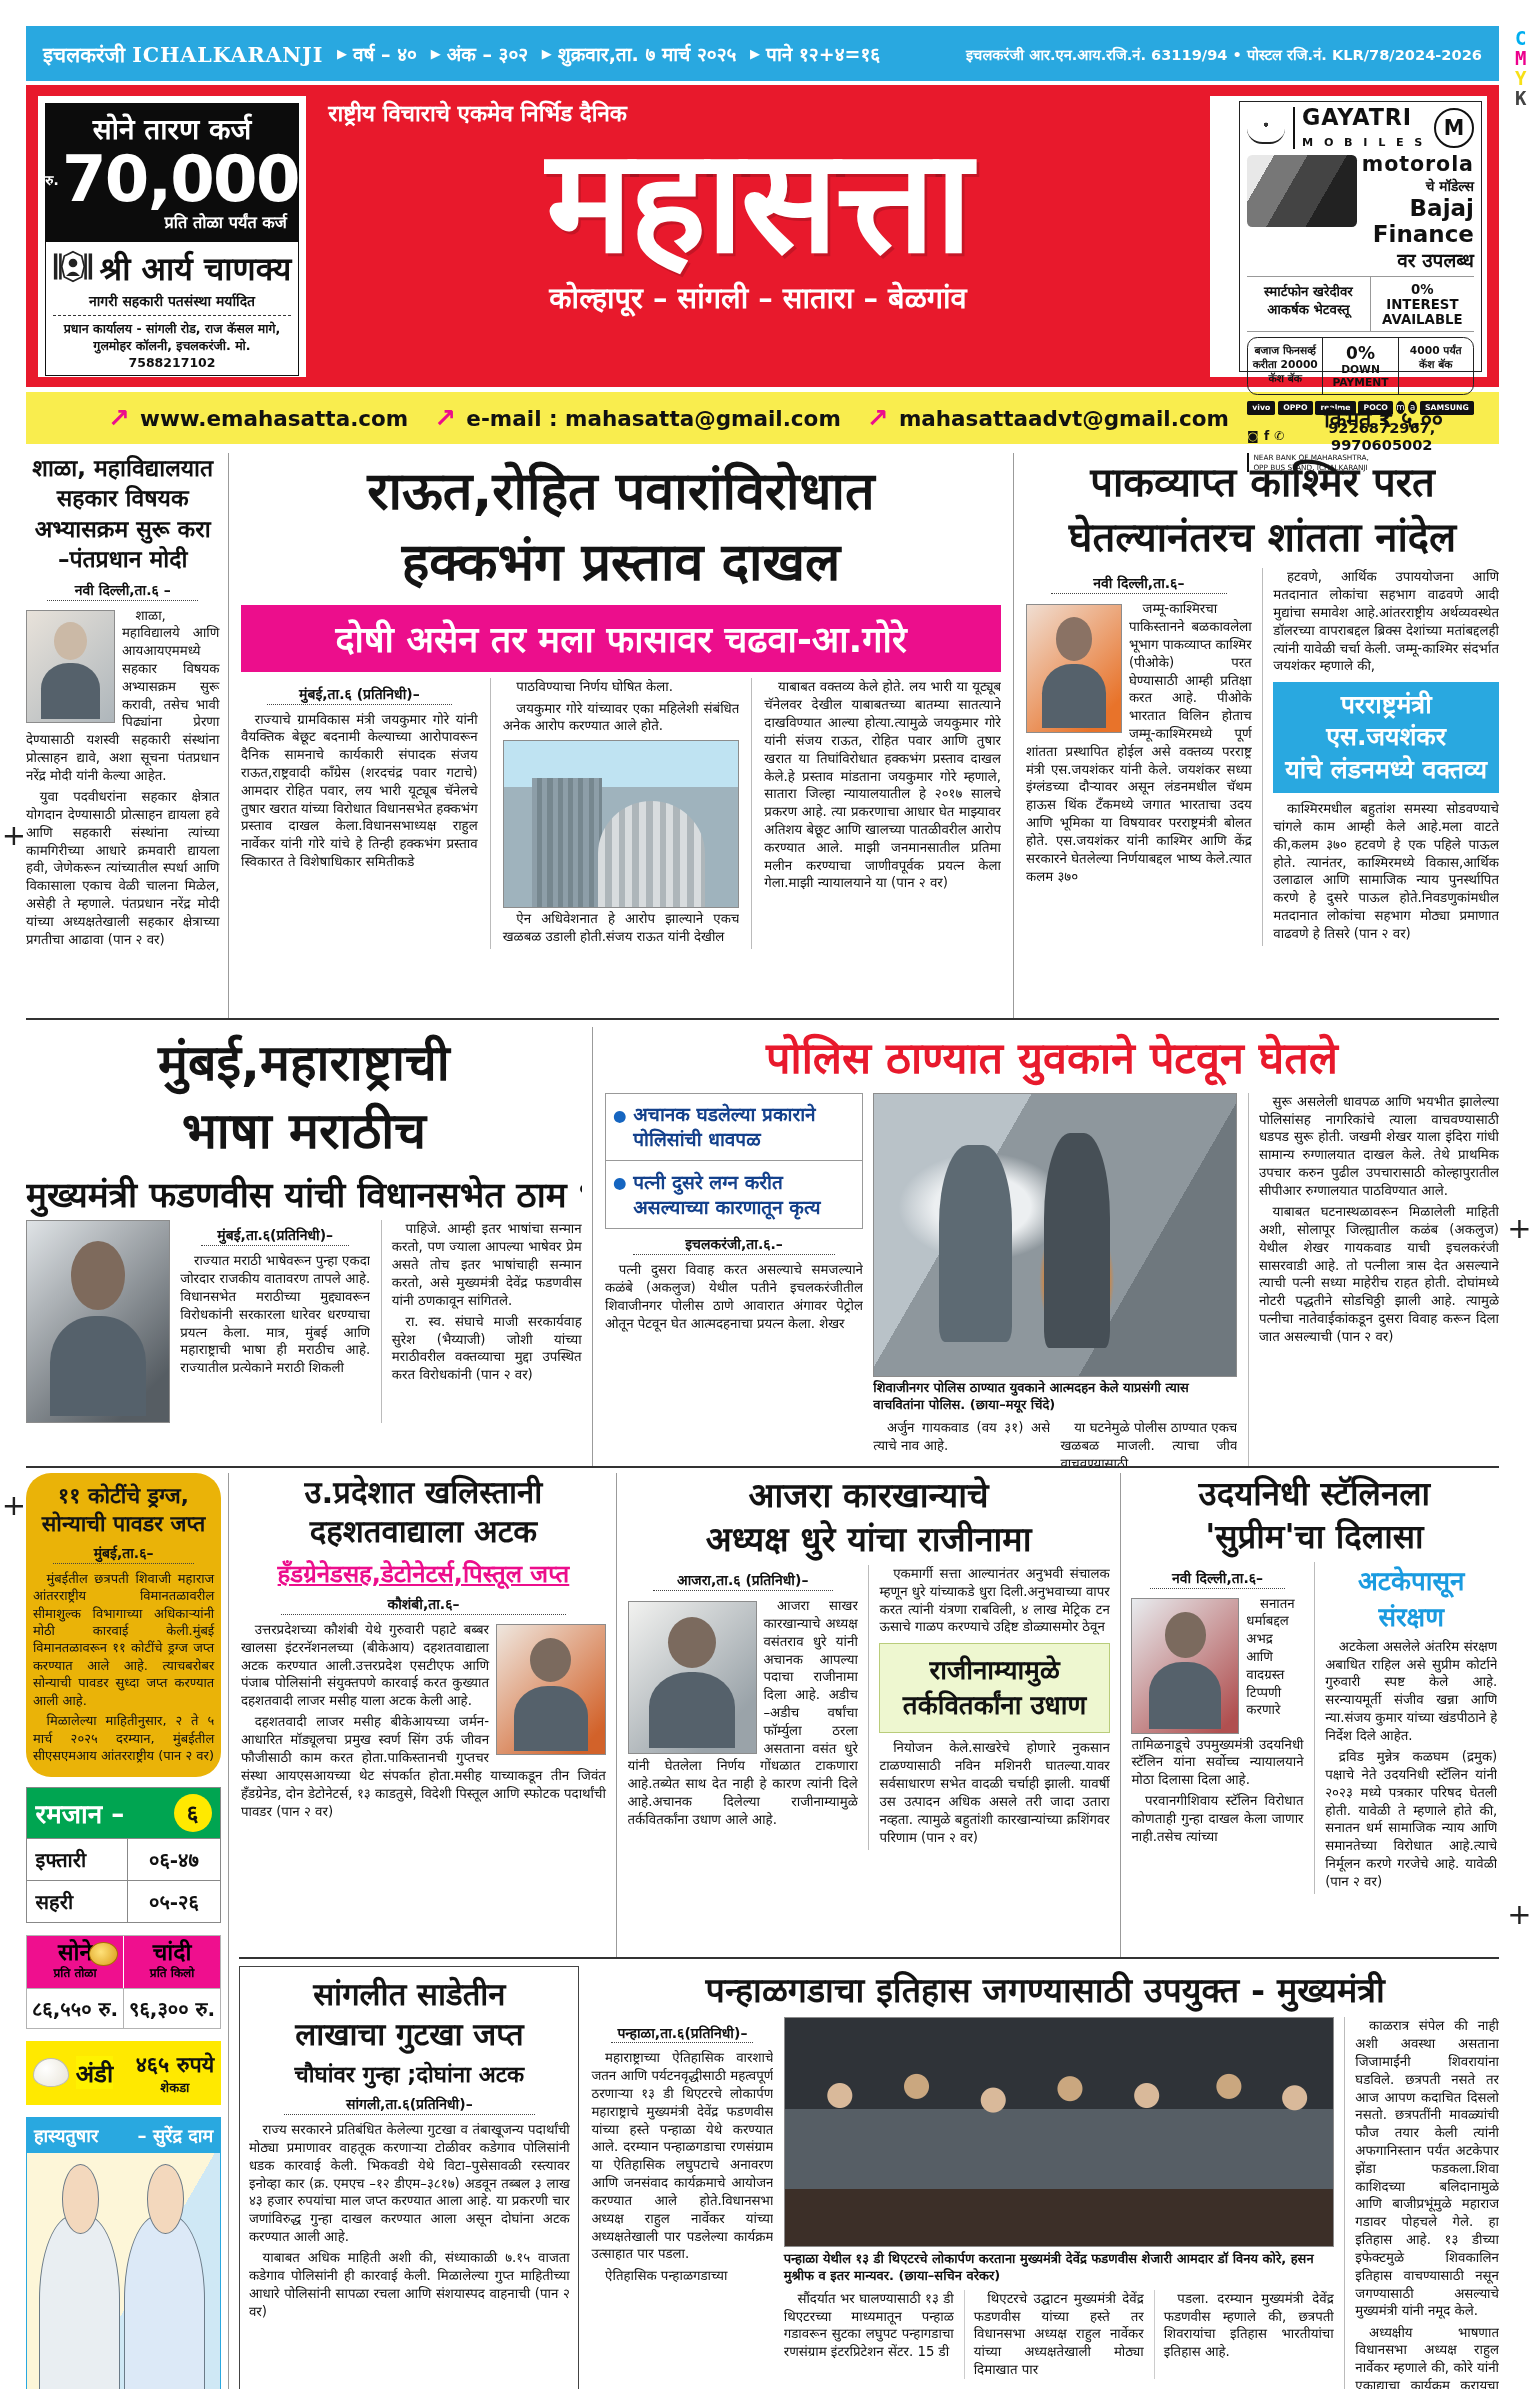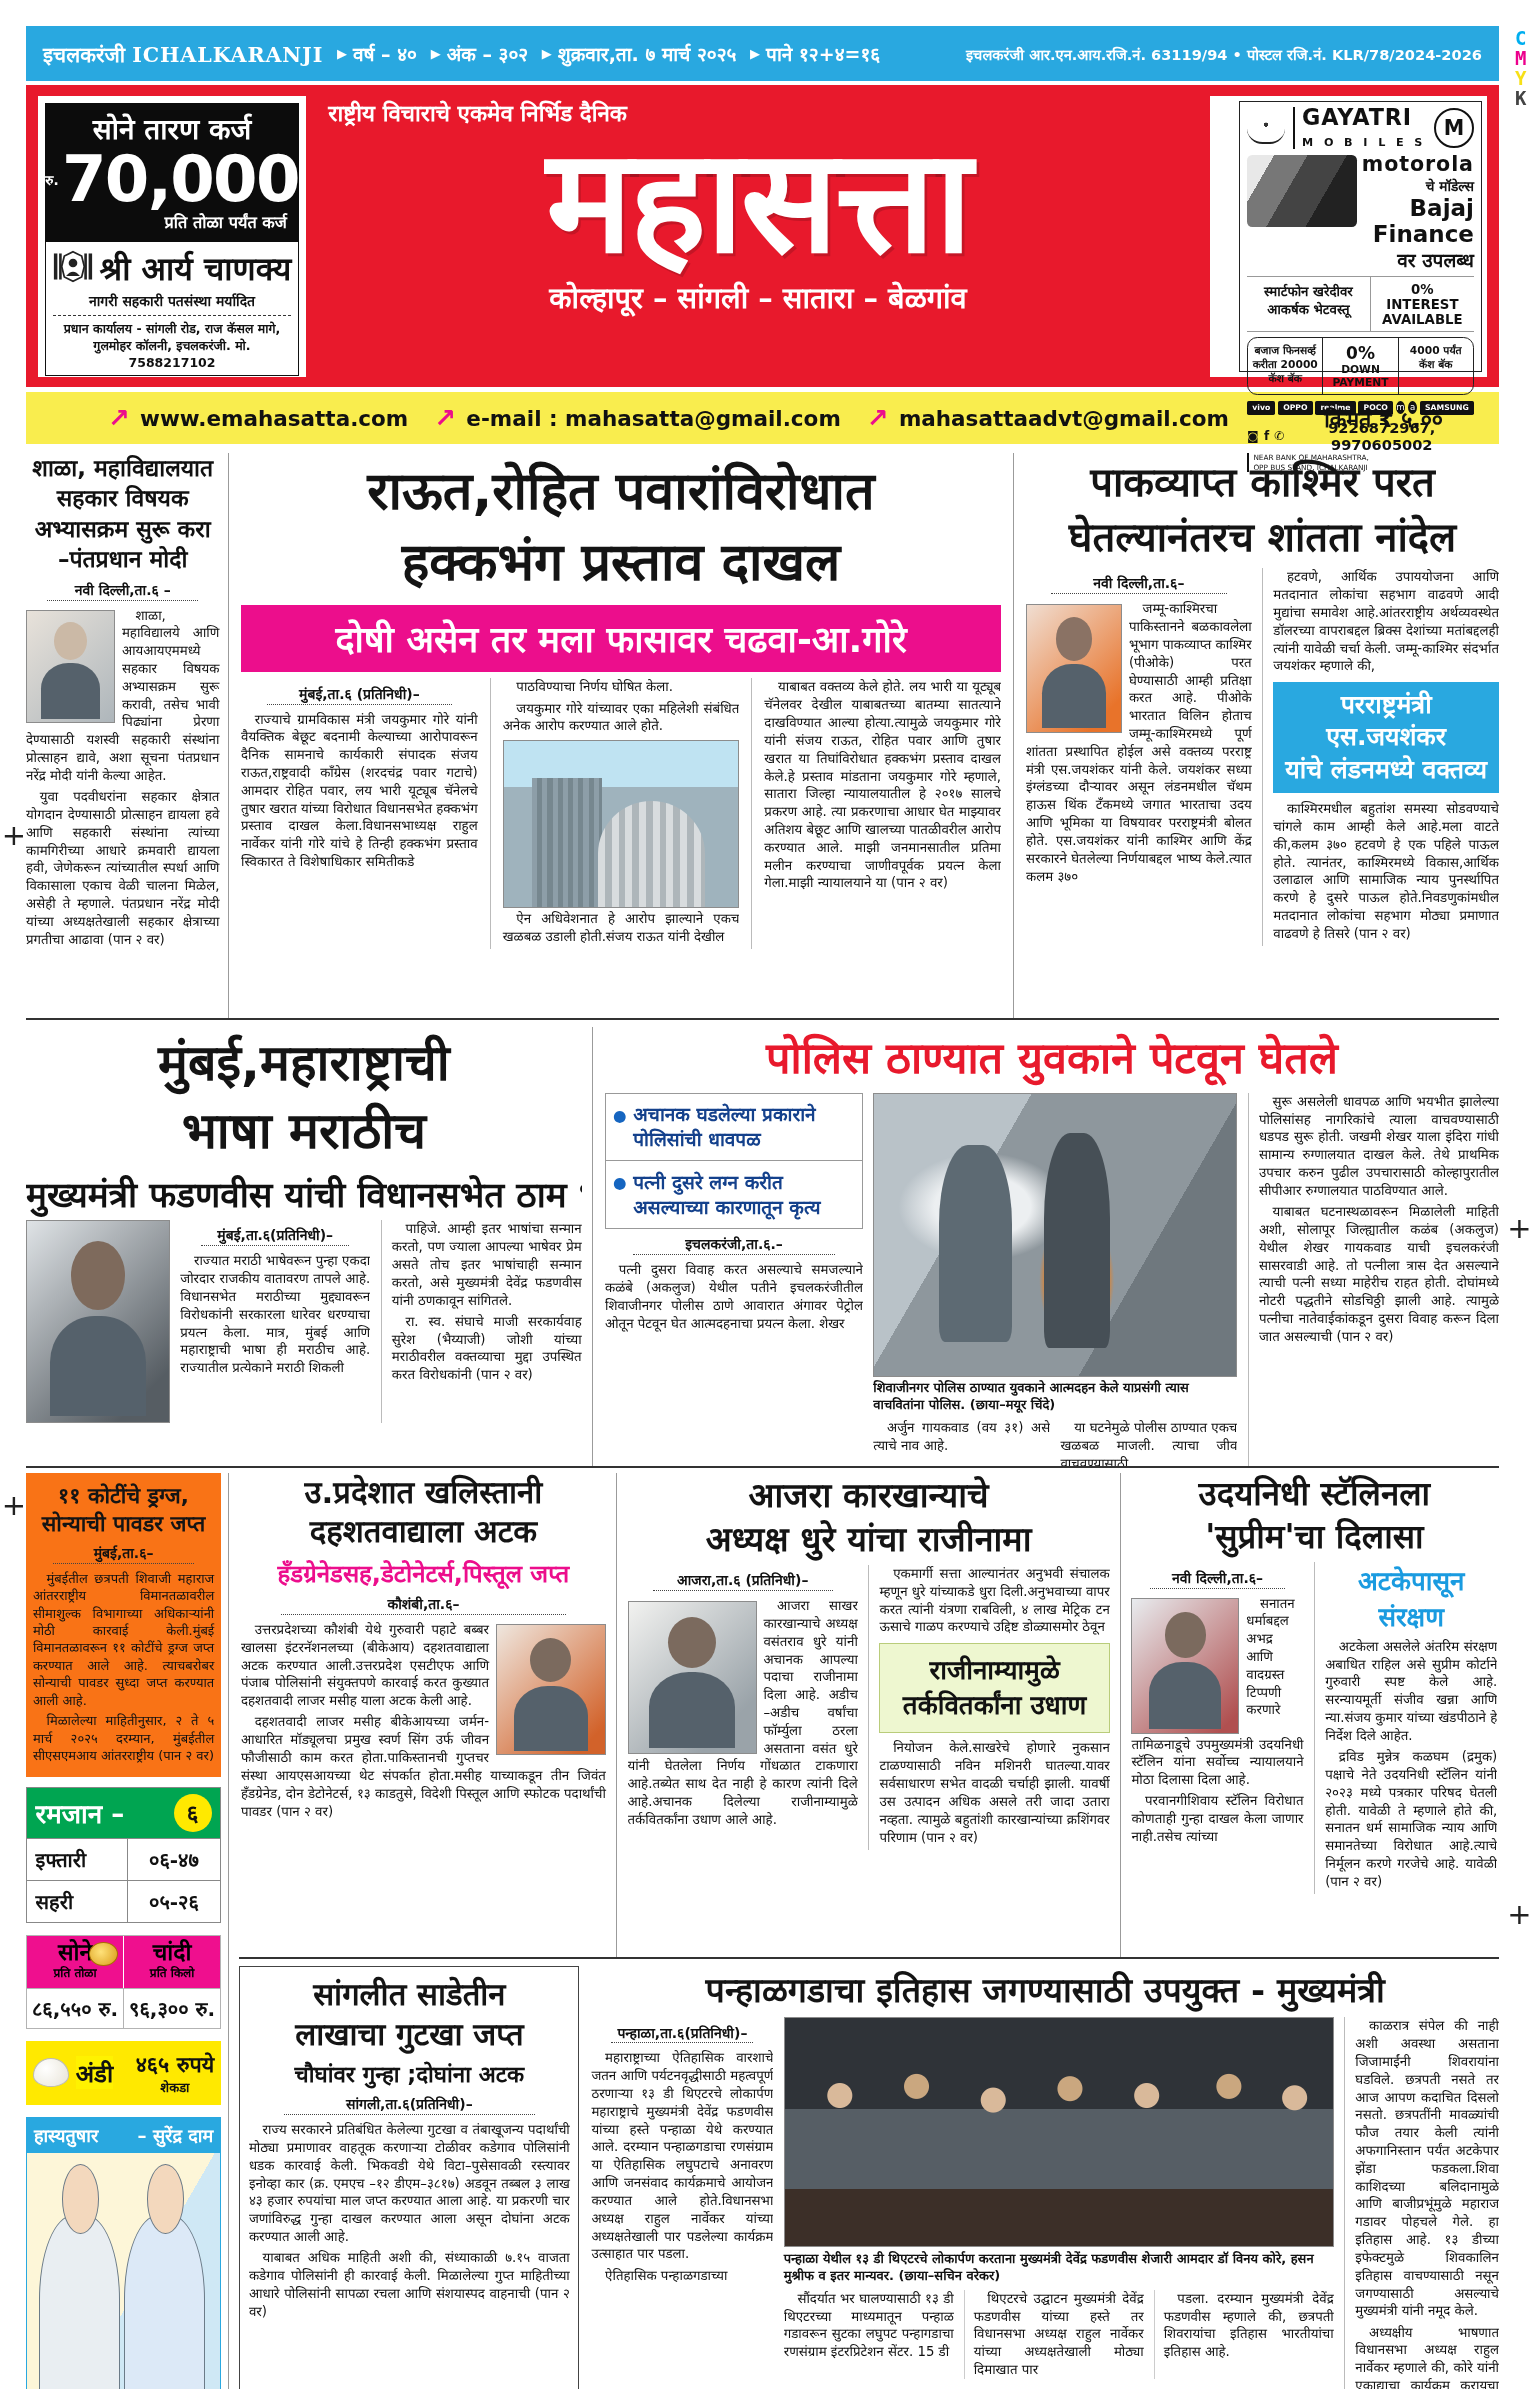--- a/index.html
+++ b/index.html
@@ -134,21 +134,21 @@
   linear-gradient(120deg,#b9c2c8 0 30%, #8e979d 30% 70%, #6f787e 70%); }
 .fire-photo::before { content:""; position:absolute; left:18%; top:18%; width:20%; height:70%; background:#5d6a73; border-radius:40% 40% 8% 8%; }
 .fire-photo::after { content:""; position:absolute; left:47%; top:14%; width:18%; height:76%; background:#464f56; border-radius:40% 40% 8% 8%; }
 .pol-minirow { display:flex; gap:10.3px; margin-top:5.2px; }
 .pol-mini { flex:1; overflow:hidden; }
 .pol-right { flex:1; border-left:0.9px solid #bbb; padding-left:10.3px; overflow:hidden; }
 
 
 .rowLower { padding-top:5.2px; }
 .sidebar { width:203px; flex:none; border-right:0.9px solid #9b9b9b; padding-right:6.9px; }
-.drugs-box { background:#f97316; padding:8.6px 6.9px; }
+.drugs-box { background:#eab308; padding:8.6px 6.9px;border-radius:25px; }
 .drugs-hl { font-size:21.5px; line-height:1.3; white-space:normal; }
 .drugs-box .body-p { font-size:13px; }
 .ramjan { margin-top:10.3px; border:0.9px solid #888; }
 .ramjan-head { background:#00a551; color:#fff; display:flex; align-items:center; justify-content:space-between; padding:6px 8.6px; font-size:26px; font-weight:bold; }
 .ramjan-day { width:38px; height:38px; background:#ffe900; color:#111; border-radius:50%; display:flex; align-items:center; justify-content:center; font-size:22.3px; }
 .ramjan-row { display:flex; border-top:1.7px solid #888; font-size:20px; font-weight:bold; }
 .ramjan-row span { padding:6.9px 8.6px; }
 .ramjan-row .lab { flex:1.1; border-right:1.7px solid #888; }
 .ramjan-row .val { flex:1; text-align:center; }
 .rates { margin-top:12px; border:1.7px solid #b3b3b3; }
@@ -171,21 +171,21 @@
 .cartoon-head { background:#29a8e0; color:#fff; display:flex; justify-content:space-between; padding:5.2px 6.9px; font-size:18px; font-weight:bold; }
 .cartoon-art { position:relative; height:258px; background:linear-gradient(120deg,#fdf6d8 0 55%, #cfe8f5 55%); border-top:1.7px solid #29a8e0; overflow:hidden; }
 .cart-fig { position:absolute; bottom:-5.2px; width:42%; height:78%; background:#e9eef2; border:1.7px solid #6b7b88; border-radius:42% 42% 6% 6%; }
 .cart-fig::before { content:""; position:absolute; left:28%; top:-26%; width:44%; height:34%; background:#f3d8bd; border:1.7px solid #6b7b88; border-radius:50%; }
 .cart-f1 { left:6%; } .cart-f2 { right:8%; background:#dce9f7; }
 
 .lower-main { flex:1; display:flex; flex-direction:column; padding-left:10.3px; }
 .row3 { height:486px; border-bottom:2.6px solid #333; }
 .col-khal { width:30%; border-right:0.9px solid #9b9b9b; padding:0 10.3px 0 1.7px; overflow:hidden; }
 .khal-hl1,.khal-hl2 { font-size:31px; line-height:1.25; }
-.khal-sub { color:#ec0e8c; font-size:24px; font-weight:bold; text-align:center; margin:5.2px 0 3.4px; white-space:nowrap; overflow:hidden; }
+.khal-sub { color:#ec0e8c; font-size:24px; font-weight:bold; text-align:center; margin:5.2px 0 3.4px; white-space:nowrap; overflow:hidden;text-decoration:underline; }
 .khal-photo { float:right; width:110px; height:131px; margin:3.4px 0 3.4px 6.9px; background:linear-gradient(135deg,#efe7df,#d2622a 88%); }
 .col-ajara { width:40%; border-right:0.9px solid #9b9b9b; padding:0 10.3px; overflow:hidden; }
 .ajr-hl1,.ajr-hl2 { font-size:34px; line-height:1.3; }
 .ajr-body { display:flex; gap:10.3px; margin-top:3.4px; }
 .ajr-c { flex:1; overflow:hidden; }
 .ajr-c + .ajr-c { border-left:0.9px solid #bbb; padding-left:10.3px; }
 .ajr-photo { float:left; width:129px; height:153px; margin:3.4px 6.9px 1.7px 0; background:linear-gradient(135deg,#f2f2f0,#9aa3a9 80%); }
 .ajr-box { background:#eef7d0; border:0.9px solid #b9cc7a; font-size:26px; font-weight:bold; text-align:center; padding:8.6px 3.4px; margin:6.9px 0; line-height:1.35; }
 .col-udhay { flex:1; padding:0 1.7px 0 10.3px; overflow:hidden; }
 .udh-hl1,.udh-hl2 { font-size:33px; line-height:1.3; }

